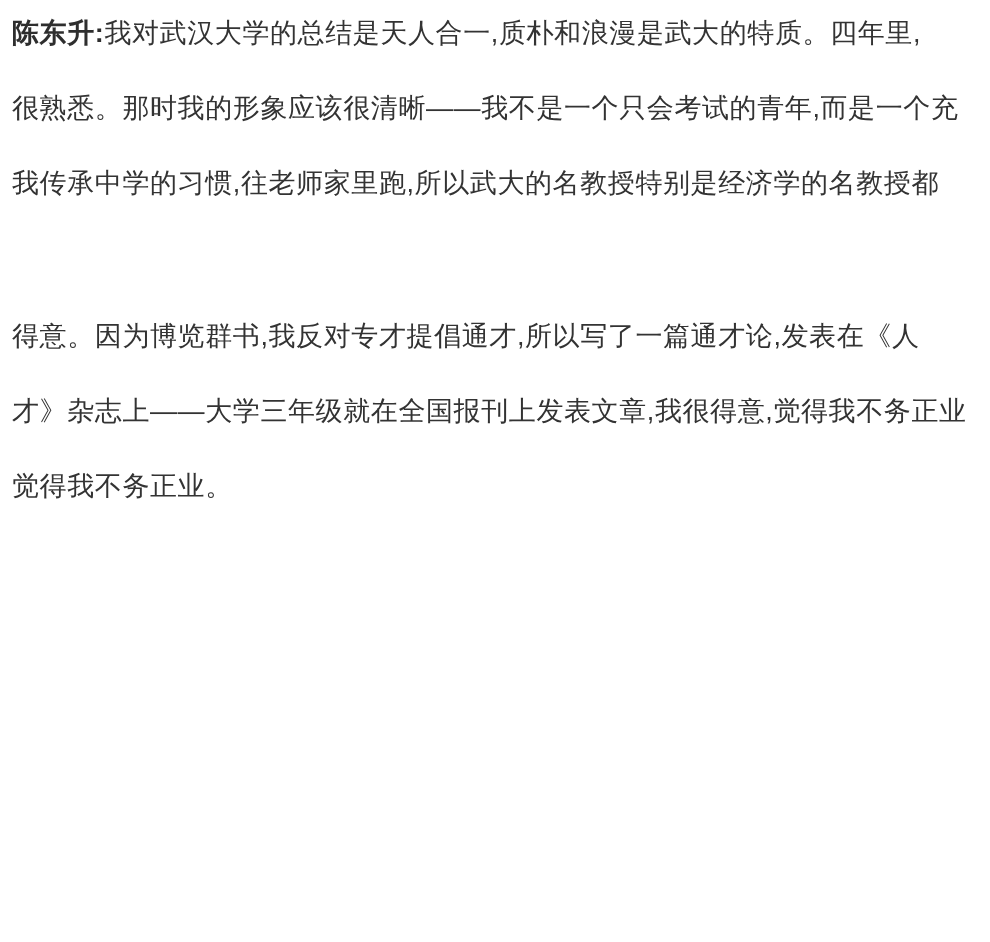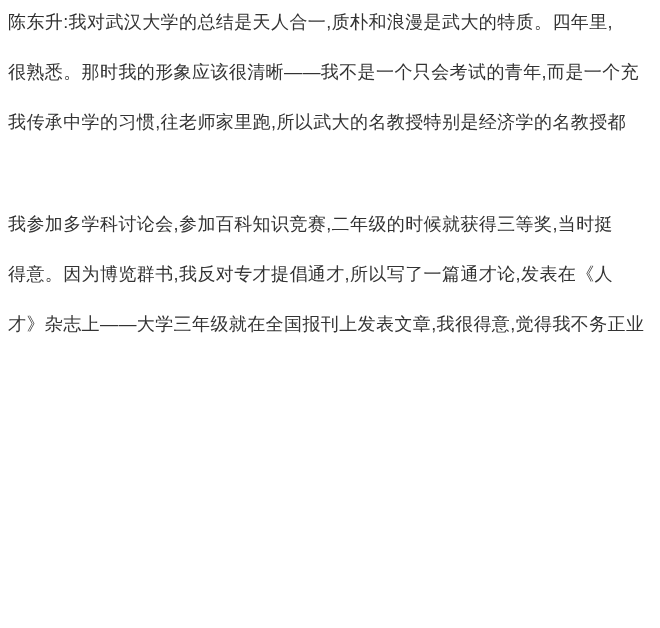--- a/index.html
+++ b/index.html
@@ -25,31 +25,31 @@
   .line {
     height: 50px;
     line-height: 50px;
     font-size: 18px;
     letter-spacing: 0.4px;
     white-space: nowrap;
     overflow: hidden;
     color: #333333;
   }
   .speaker {
-    font-weight: 400;
+    font-weight: 700;
     color: #2e2e2e;
   }
 </style>
 </head>
 <body>
 
 <article class="article">
     <div class="para">
       <div class="line"><strong class="speaker">陈东升:</strong>我对武汉大学的总结是天人合一,质朴和浪漫是武大的特质。四年里,</div>
       <div class="line">很熟悉。那时我的形象应该很清晰——我不是一个只会考试的青年,而是一个充</div>
       <div class="line">我传承中学的习惯,往老师家里跑,所以武大的名教授特别是经济学的名教授都</div>
     </div>
     <div class="para">
-      <div class="line">我参加多学科讨论会,参加百科知识竞赛,二年级的时候就获得三等奖,当时挺</div>
       <div class="line">得意。因为博览群书,我反对专才提倡通才,所以写了一篇通才论,发表在《人</div>
       <div class="line">才》杂志上——大学三年级就在全国报刊上发表文章,我很得意,觉得我不务正业</div>
+      <div class="line">觉得我不务正业。</div>
     </div>
   </article>
 
 </body></html>

